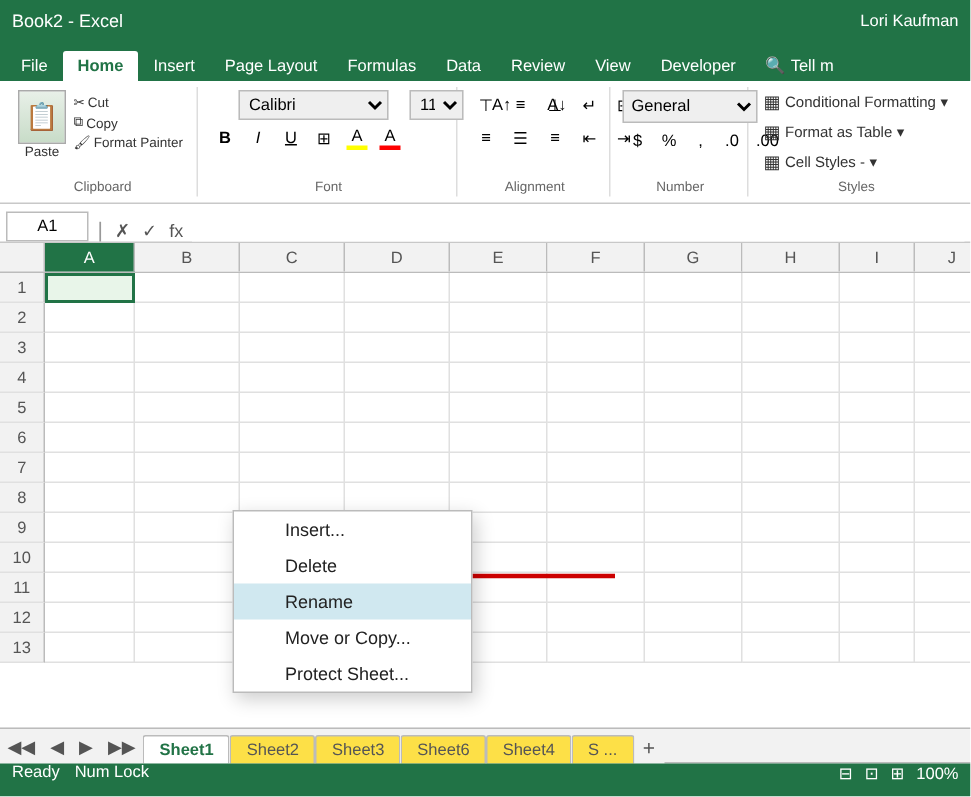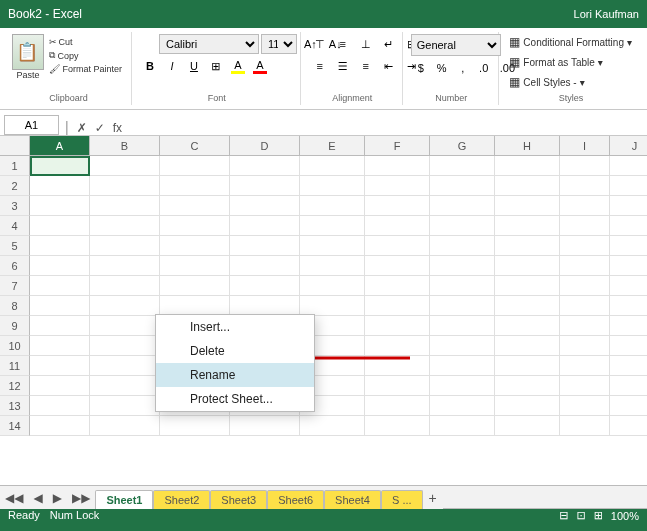--- a/index.html
+++ b/index.html
@@ -24,21 +24,21 @@
     .ribbon-group-label { font-size: 9px; color: #666; text-align: center; position: absolute; bottom: 2px; left: 0; right: 0; }
     .ribbon-group-content { display: flex; align-items: flex-start; gap: 2px; flex: 1; padding-bottom: 12px; }
 
     .paste-area { display: flex; flex-direction: column; align-items: center; }
     .paste-btn { background: none; border: none; cursor: pointer; display: flex; flex-direction: column; align-items: center; font-size: 9px; color: #333; }
     .paste-icon { width: 32px; height: 36px; background: linear-gradient(to bottom, #e8f0e8, #c8dcc8); border: 1px solid #aaa; display: flex; align-items: center; justify-content: center; font-size: 18px; }
     .small-btns { display: flex; flex-direction: column; gap: 1px; margin-top: 2px; }
     .small-btn { background: none; border: none; cursor: pointer; font-size: 9px; color: #333; padding: 1px 3px; display: flex; align-items: center; gap: 2px; }
 
     .font-group-content { display: flex; flex-direction: column; gap: 2px; }
-    .font-row1 { display: flex; align-items: center; gap: 2px; padding-left: 19px; }
+    .font-row1 { display: flex; align-items: center; gap: 14px; padding-left: 19px; }
     .font-select { border: 1px solid #bbb; font-size: 11px; padding: 1px 2px; width: 100px; height: 20px; }
     .size-select { border: 1px solid #bbb; font-size: 11px; padding: 1px 2px; width: 36px; height: 20px; }
     .font-row2 { display: flex; align-items: center; gap: 2px; }
     .fmt-btn { background: none; border: 1px solid transparent; cursor: pointer; font-size: 11px; padding: 1px 4px; min-width: 20px; height: 20px; }
     .color-btn { background: none; border: none; cursor: pointer; display: flex; flex-direction: column; align-items: center; font-size: 11px; padding: 1px 3px; }
     .color-bar { height: 3px; width: 14px; }
 
     .align-group { display: flex; flex-direction: column; gap: 2px; }
     .align-row { display: flex; gap: 1px; }
     .align-btn { background: none; border: 1px solid transparent; cursor: pointer; width: 22px; height: 20px; font-size: 11px; display: flex; align-items: center; justify-content: center; }
@@ -103,20 +103,32 @@
 </head>
 <body>
 
 <div style="width:647px;height:531px;display:flex;flex-direction:column;overflow:hidden;">
 
   <div class="title-bar">
     <div class="title-bar-center">Book2 - Excel</div>
     <div class="title-bar-right">Lori Kaufman</div>
   </div>
 
+  <div class="ribbon-tabs">
+    <div class="ribbon-tab">File</div>
+    <div class="ribbon-tab active">Home</div>
+    <div class="ribbon-tab">Insert</div>
+    <div class="ribbon-tab">Page Layout</div>
+    <div class="ribbon-tab">Formulas</div>
+    <div class="ribbon-tab">Data</div>
+    <div class="ribbon-tab">Review</div>
+    <div class="ribbon-tab">View</div>
+    <div class="ribbon-tab">Developer</div>
+    <div class="ribbon-tab">🔍 Tell m</div>
+  </div>
 
   <div class="ribbon">
 
     <div class="ribbon-group">
       <div class="ribbon-group-content">
         <div class="paste-area">
           <button class="paste-btn">
             <div class="paste-icon">📋</div>
             <span>Paste</span>
           </button>
@@ -421,47 +433,38 @@
           <div class="cell cw-b"></div>
           <div class="cell cw-c"></div>
           <div class="cell cw-d"></div>
           <div class="cell cw-e"></div>
           <div class="cell cw-f"></div>
           <div class="cell cw-g"></div>
           <div class="cell cw-h"></div>
           <div class="cell cw-i"></div>
           <div class="cell cw-j"></div>
         </div>
-        <div class="grid-row">
-          <div class="row-num">14</div>
-          <div class="cell cw-a"></div>
-          <div class="cell cw-b"></div>
-          <div class="cell cw-c"></div>
-          <div class="cell cw-d"></div>
-          <div class="cell cw-e"></div>
-          <div class="cell cw-f"></div>
-          <div class="cell cw-g"></div>
-          <div class="cell cw-h"></div>
-          <div class="cell cw-i"></div>
-          <div class="cell cw-j"></div>
-        </div>
       </div>
 
     <div class="context-menu" style="position:absolute;top:178px;left:155px;">
       <div class="ctx-item">
         <span class="ctx-icon"></span>
         <span>Insert...</span>
       </div>
       <div class="ctx-item">
         <span class="ctx-icon"></span>
         <span>Delete</span>
       </div>
       <div class="ctx-item highlighted">
         <span class="ctx-icon"></span>
         <span>Rename</span>
+      </div>
+      <div class="ctx-item">
+        <span class="ctx-icon"></span>
+        <span>Move or Copy...</span>
       </div>
       <div class="ctx-item">
         <span class="ctx-icon"></span>
         <span>Protect Sheet...</span>
       </div>
 
     </div>
 
     <svg style="position:absolute;top:200px;left:210px;pointer-events:none;" width="210" height="50">
       <defs>

